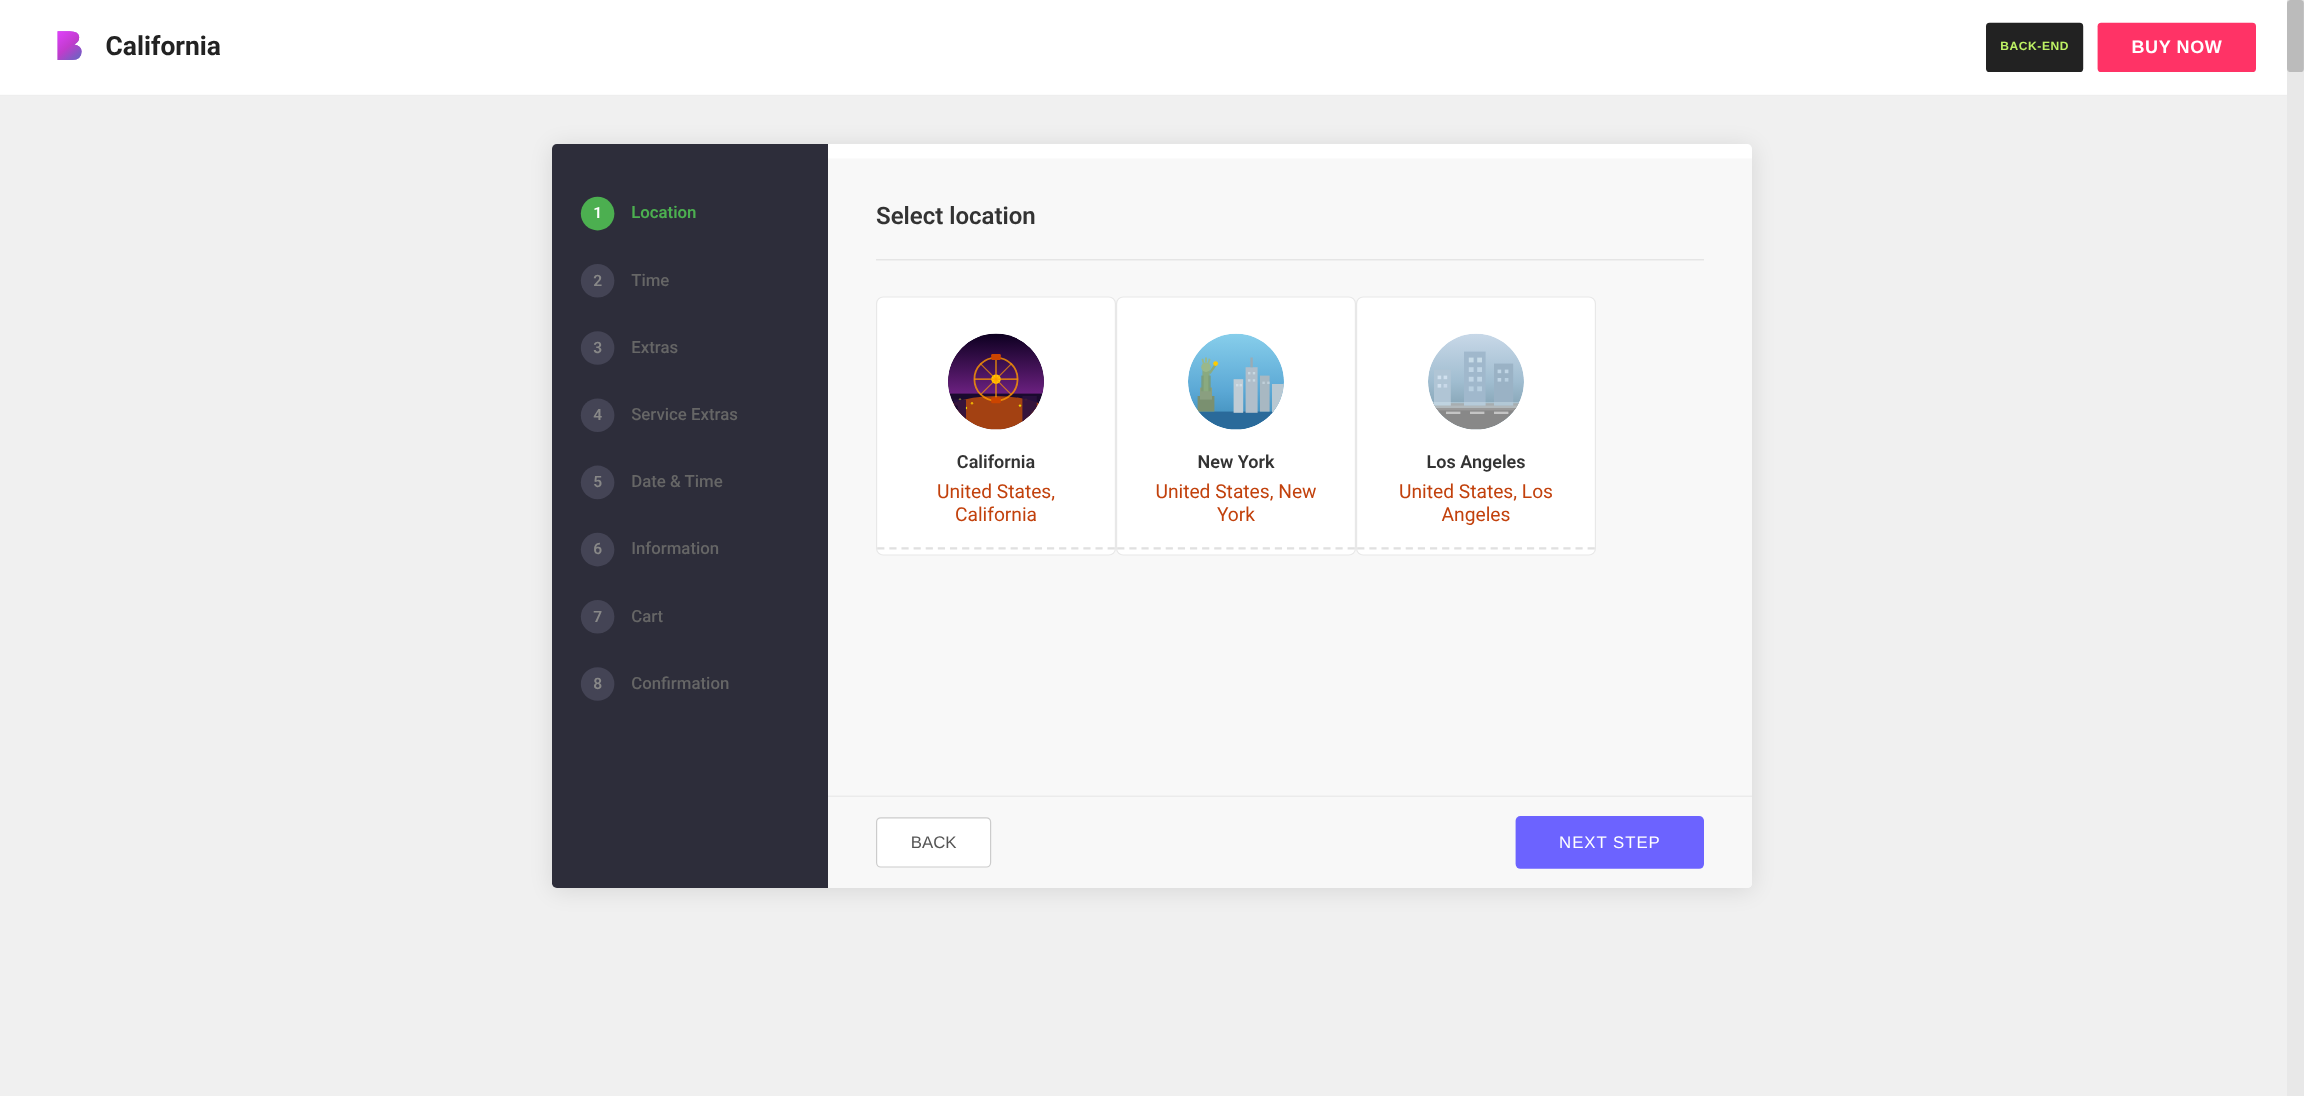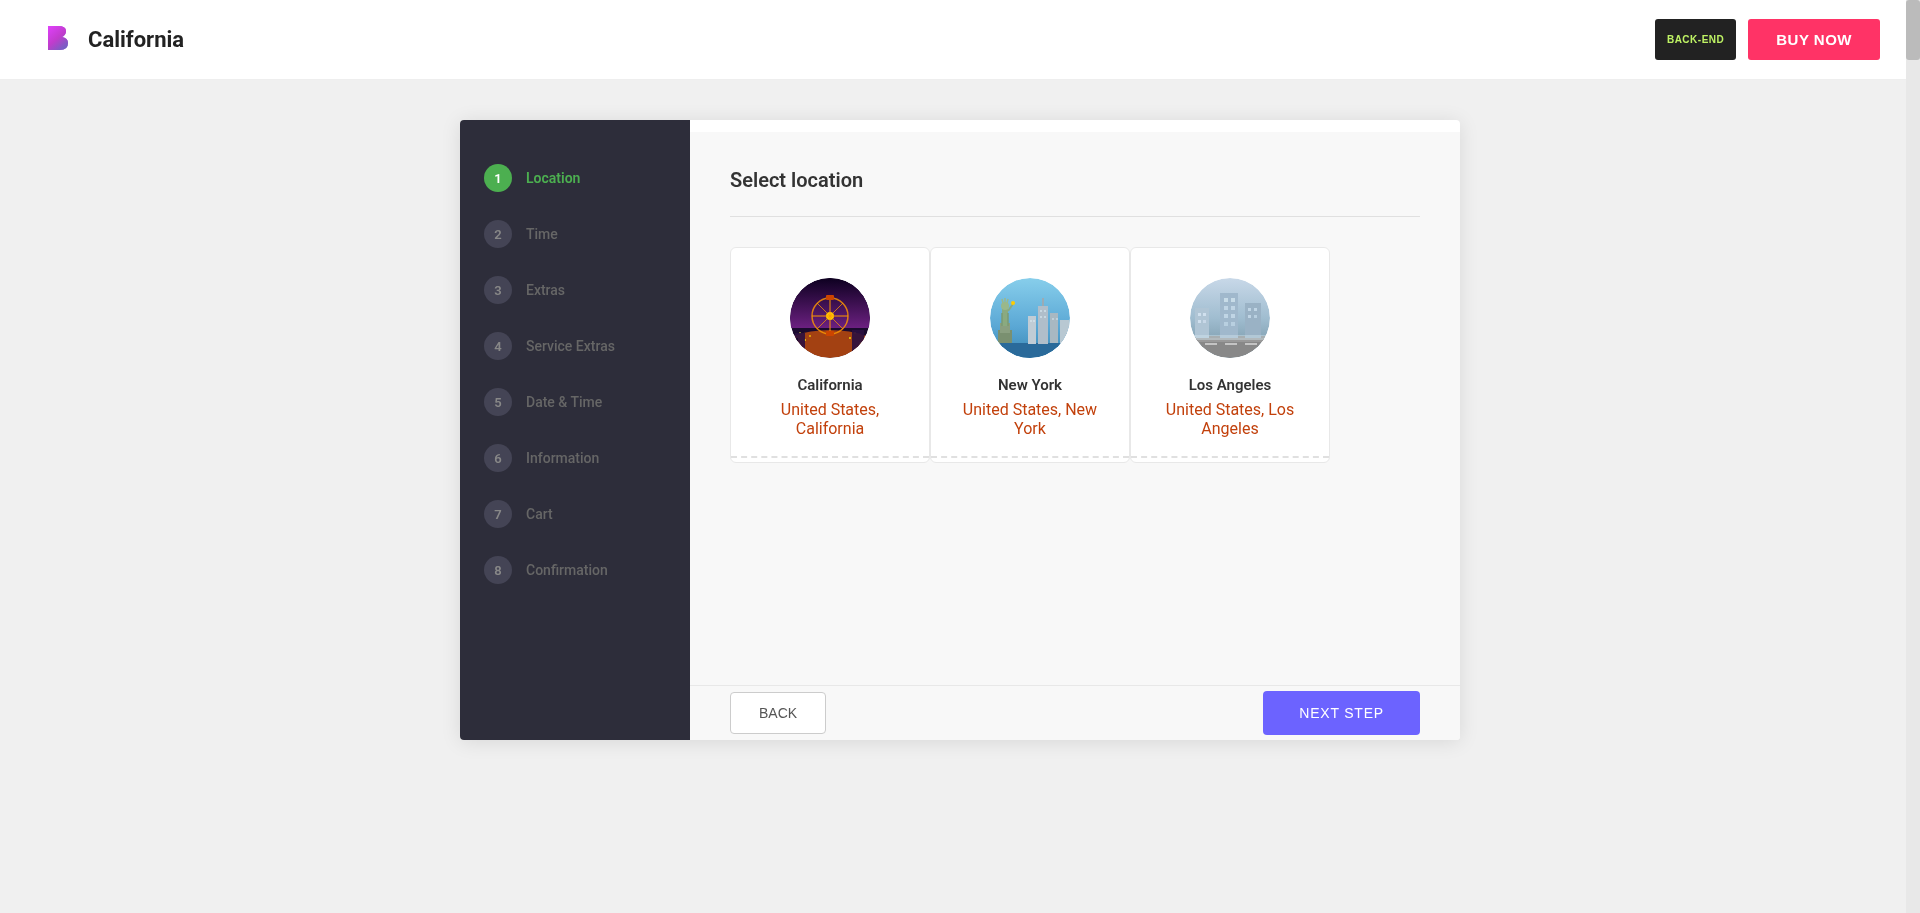--- a/index.html
+++ b/index.html
@@ -190,21 +190,21 @@
       position: absolute;
       bottom: 0;
       left: 0;
       right: 0;
       height: 4px;
       border-top: 2px dashed #e0e0e0;
     }
 
     
     .panel-footer {
-      padding: 5px 40px;
+      padding: 16px 40px;
       background: #f8f8f8;
       border-top: 1px solid #e8e8e8;
       display: flex;
       justify-content: space-between;
       align-items: center;
     }
     .btn-back {
       background: #fff;
       color: #555;
       border: 1px solid #ccc;

